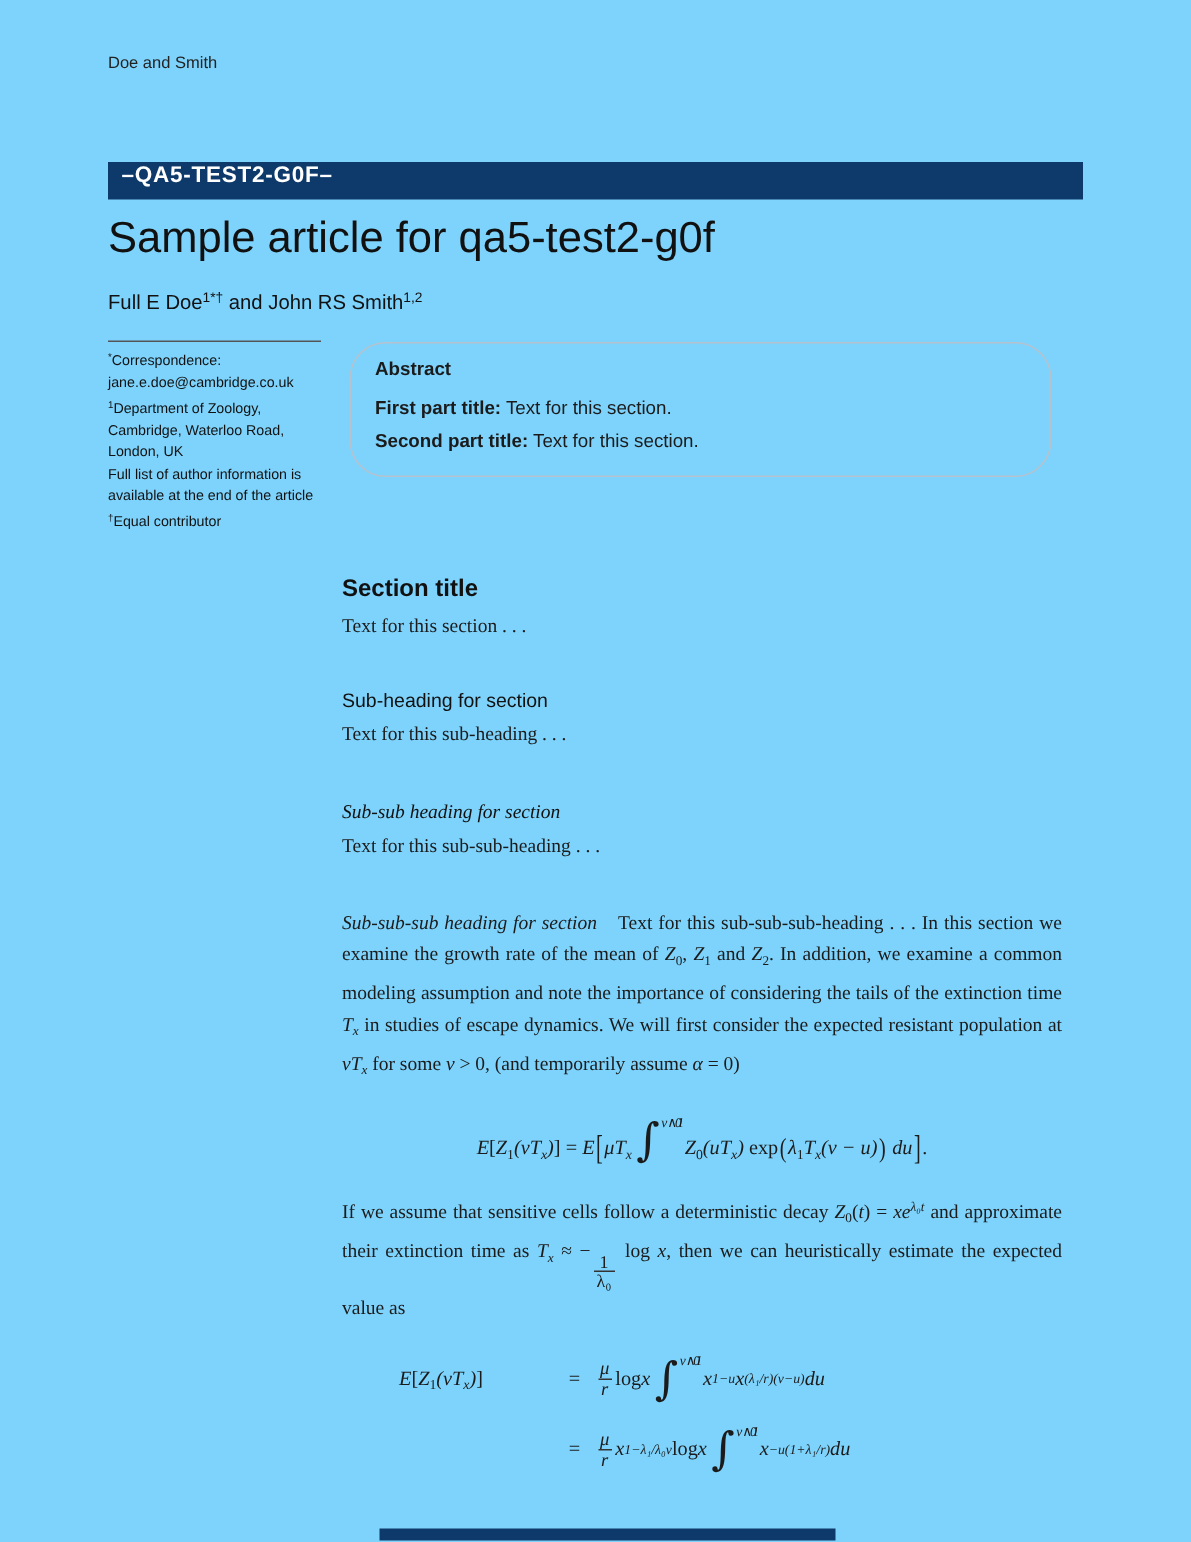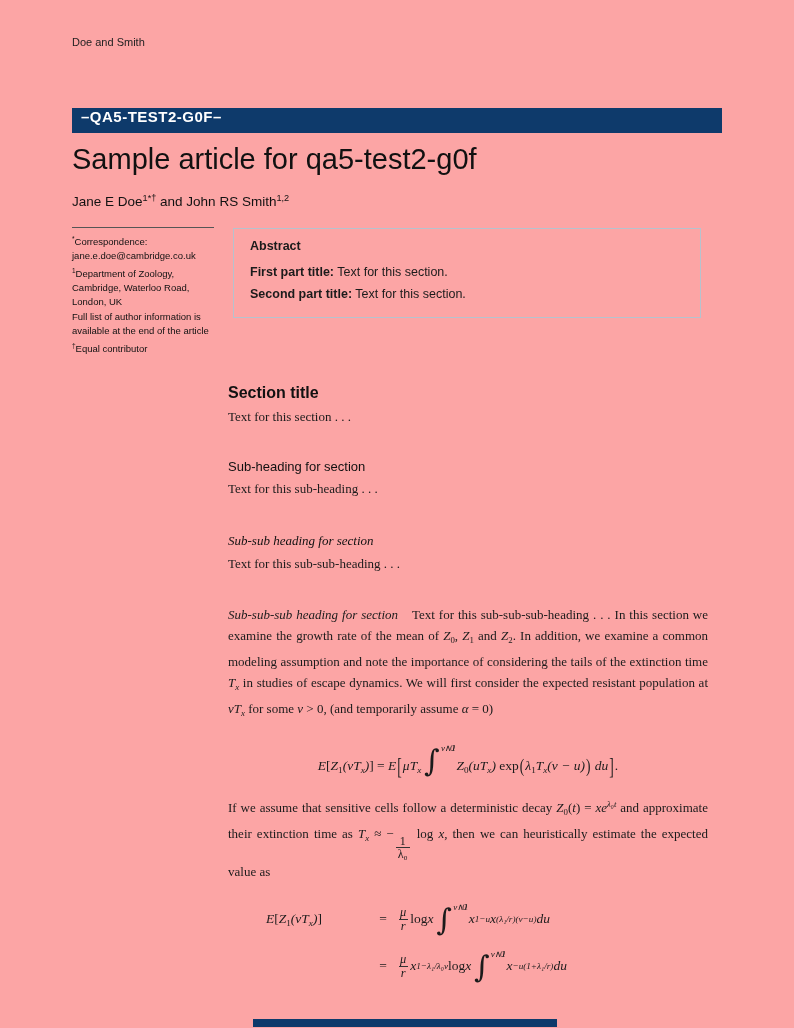--- a/index.html
+++ b/index.html
@@ -1,16 +1,16 @@
 <!DOCTYPE html>
 <html><head>
 <meta charset="utf-8">
 <style>
   html,body{margin:0;padding:0;background:#ffffff;}
-  .page{position:relative;width:794px;height:1028px;background:#fca5a5;overflow:hidden;
+  .page{position:relative;width:794px;height:1028px;background:#7dd3fc;overflow:hidden;
         font-family:"Liberation Sans",sans-serif;color:#1b1b1b;}
 
   .running-head{position:absolute;left:72px;top:36px;font-size:11px;color:#222;}
 
   .banner{position:absolute;left:72px;top:108px;width:650px;height:25px;
           display:flex;align-items:flex-start;padding-left:9px;box-sizing:border-box;}
   .banner span{color:#ffffff;font-weight:bold;font-size:15px;letter-spacing:0.5px;}
 
   .article-title{position:absolute;left:72px;top:143px;font-size:29px;font-weight:400;color:#111;}
 
@@ -69,28 +69,28 @@
 <div class="page">
 
   <div class="running-head">Doe and Smith</div>
 
   <div class="banner" style="background-color: rgb(14, 58, 107);">
     <span>–QA5-TEST2-G0F–</span>
   </div>
 
   <div class="article-title">Sample article for qa5-test2-g0f</div>
 
-  <div class="authors"><span>Jane E Doe</span><span class="sup">1*†</span><span> and John RS Smith</span><span class="sup">1,2</span></div>
+  <div class="authors"><span>Full E Doe</span><span class="sup">1*†</span><span> and John RS Smith</span><span class="sup">1,2</span></div>
 
   <div class="sidebar">
     <div class="rule"></div>
     <div><span class="sup">*</span><span>Correspondence:</span><br><span>jane.e.doe@cambridge.co.uk</span><br><span class="sup">1</span><span>Department of Zoology,</span><br><span>Cambridge, Waterloo Road,</span><br><span>London, UK</span><br><span>Full list of author information is</span><br><span>available at the end of the article</span><br><span class="sup">†</span><span>Equal contributor</span></div>
   </div>
 
-  <div class="abstract-box" style="border-color: rgb(182, 194, 206);">
+  <div class="abstract-box" style="border-color: rgb(182, 194, 206); border-radius: 24px;">
     <div class="abstract-title">Abstract</div>
     <div class="abstract-row"><b>First part title:</b><span> Text for this section.</span></div>
     <div class="abstract-row"><b>Second part title:</b><span> Text for this section.</span></div>
   </div>
 
   <div class="main">
 
 
     <h2 class="h-main mt26">Section title</h2>
     <p class="body-text">Text for this section . . .</p>

